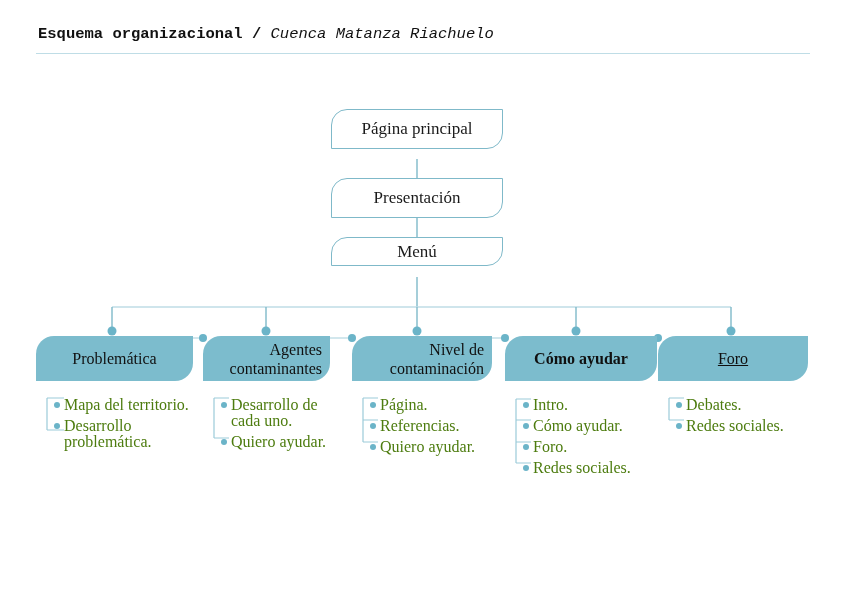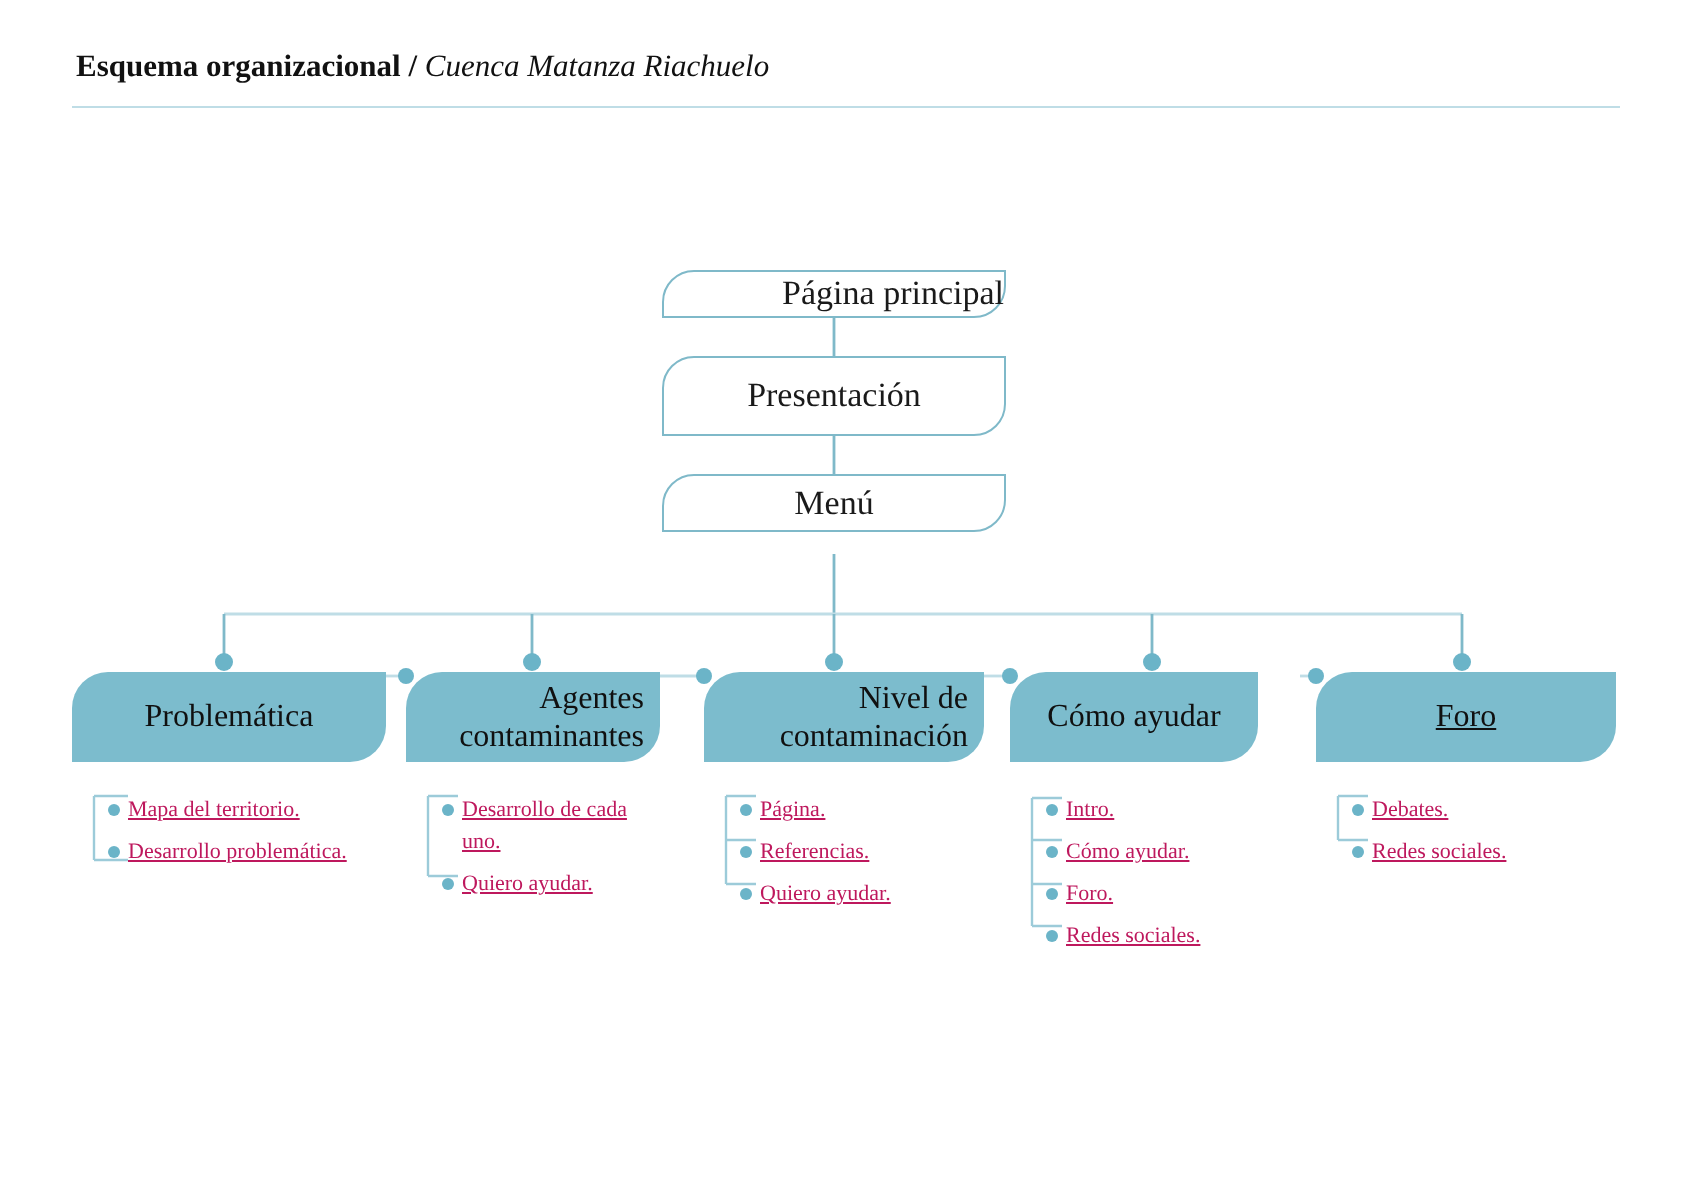--- a/index.html
+++ b/index.html
@@ -21,20 +21,21 @@
     position: absolute;
     left: 38px;
     top: 24px;
     width: 780px;
     height: 30px;
   }
   #header-title {
     font-size: 15.5px;
     line-height: 20px;
     white-space: nowrap;
+    font-family: Liberation Mono, monospace;
   }
   #header-title .bold {
     font-weight: bold;
   }
   #header-title .ital {
     font-style: italic;
     font-weight: normal;
   }
   #header-rule {
     position: absolute;
@@ -69,21 +70,21 @@
     border: 1.3px solid #7fb9c9;
     border-radius: 16px 0 16px 0;
     box-sizing: border-box;
     display: flex;
     align-items: center;
     justify-content: center;
     font-size: 17px;
     color: #1a1a1a;
     z-index: 3;
   }
-  #box-pagina-principal { left: 331px; top: 135px; width: 172px; height: 24px; justify-content: flex-end; }
+  #box-pagina-principal { left: 331px; top: 109px; width: 172px; height: 40px; }
   #box-presentacion     { left: 331px; top: 178px; width: 172px; height: 40px; text-align: right; }
   #box-menu             { left: 331px; top: 237px; width: 172px; height: 29px; }
 
   
   .category {
     position: absolute;
     top: 336px;
     z-index: 3;
   }
   .cat-head {
@@ -102,26 +103,25 @@
   }
   .cat-head.two-line { height: 45px; text-align: right; }
 
   .sub-list {
     position: relative;
     margin-top: 16px;
     padding-left: 28px;
   }
   .sub-item {
     position: relative;
-    font-size: 11px;
+    font-size: 16px;
     line-height: 16px;
-    color: #be185d;
+    color: #4d7c0f;
     margin-bottom: 5px;
     min-height: 16px;
-    text-decoration: underline;
   }
   .sub-item .dot {
     position: absolute;
     left: -10px;
     top: 5px;
     width: 6px;
     height: 6px;
     border-radius: 50%;
     background: #6bb4c8;
   }
@@ -129,21 +129,21 @@
   
   #cat-problematica       { left: 36px;  width: 157px; }
   #cat-agentes            { left: 203px; width: 127px; }
   #cat-nivel             { left: 352px; width: 140px; }
   #cat-como-ayudar        { left: 505px; width: 145px; }
   #cat-foro               { left: 658px; width: 150px; }
 
   #cat-problematica .cat-head { width: 157px; }
   #cat-agentes .cat-head      { width: 127px; }
   #cat-nivel .cat-head        { width: 140px; }
-  #cat-como-ayudar .cat-head  { width: 124px; }
+  #cat-como-ayudar .cat-head  { width: 152px; font-weight: bold; }
   #cat-foro .cat-head         { width: 150px; text-decoration: underline; }
 </style>
 </head>
 <body>
 
 <div id="header">
   <div id="header-title">
     <span class="bold">Esquema organizacional /</span>
     <span class="ital">Cuenca Matanza Riachuelo</span>
   </div>

